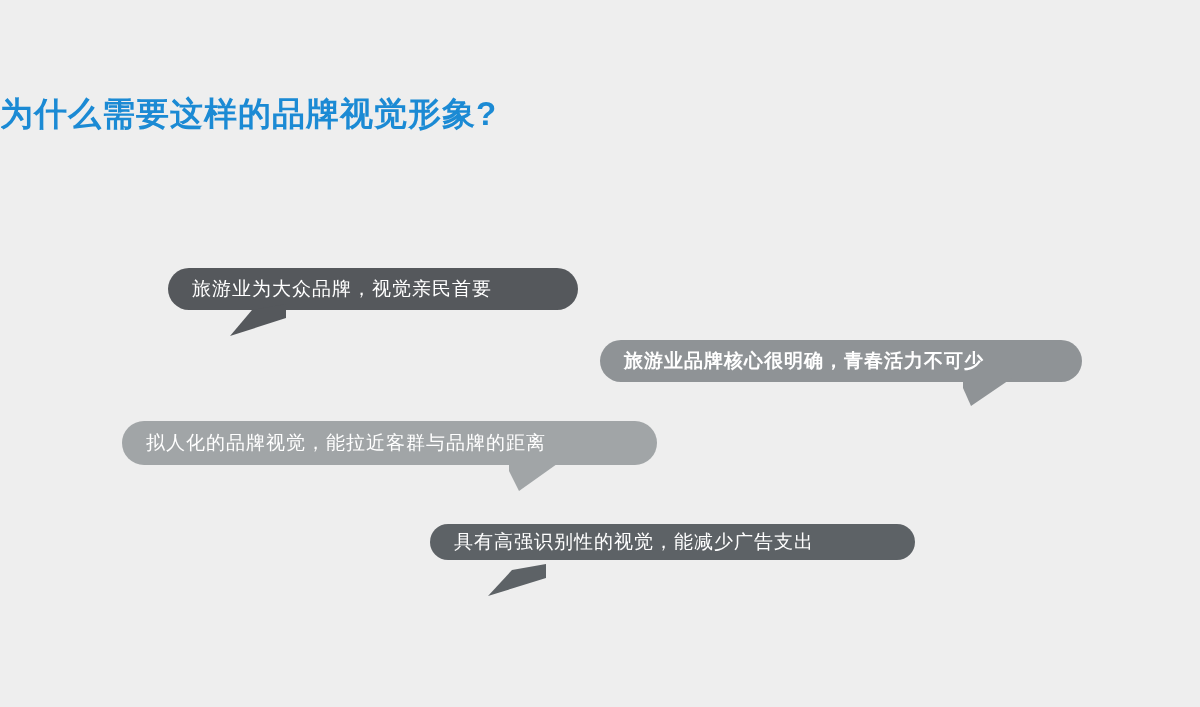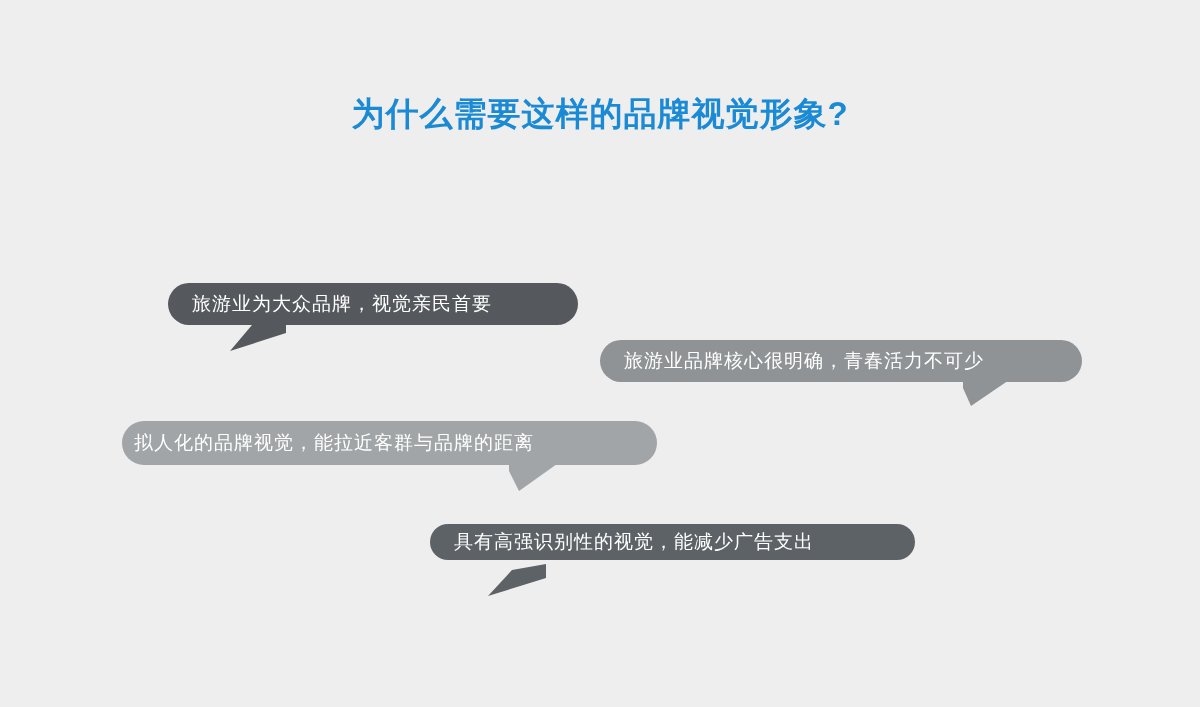--- a/index.html
+++ b/index.html
@@ -21,21 +21,20 @@
     height: 707px;
     background: #eeeeee;
   }
 
   
   .slide-title {
     position: absolute;
     left: 0;
     top: 92px;
     width: 1200px;
-    text-align: center;
     font-size: 33px;
     font-weight: bold;
     letter-spacing: 1px;
     color: #1b8ad4;
     white-space: nowrap;
     user-select: none;
   }
 
   
   .bubble {
@@ -72,21 +71,20 @@
     z-index: 2;
     overflow: visible;
   }
 
   
   #bubble-1 {
     left: 168px;
     top: 268px;
     width: 410px;
     height: 42px;
-    margin-top: 15px;
   }
   #bubble-1 .bubble-body { background: #55585c; }
   #bubble-1 .bubble-tail {
     left: 62px;
     top: 36px;
     width: 56px;
     height: 32px;
   }
 
   
@@ -147,29 +145,29 @@
       <polygon points="56,0 56,14 0,32 22,6" fill="#55585c"></polygon>
     </svg>
     <span class="bubble-label" style="color: rgb(255, 255, 255);">旅游业为大众品牌，视觉亲民首要</span>
   </div>
 
   <div class="bubble" id="bubble-2">
     <div class="bubble-body" style="background: rgb(143, 147, 150);"></div>
     <svg class="bubble-tail" viewBox="0 0 52 30">
       <polygon points="0,0 52,0 8,30 0,12" fill="#8f9396"></polygon>
     </svg>
-    <span class="bubble-label" style="color: rgb(255, 255, 255);">旅游业品牌核心很明确，青春活力不可少</span>
+    <span class="bubble-label" style="color: rgb(255, 255, 255); font-weight: bold;">旅游业品牌核心很明确，青春活力不可少</span>
   </div>
 
   <div class="bubble" id="bubble-3">
     <div class="bubble-body" style="background: rgb(161, 165, 167);"></div>
     <svg class="bubble-tail" viewBox="0 0 55 32">
       <polygon points="0,0 55,0 10,32 0,12" fill="#a1a5a7"></polygon>
     </svg>
-    <span class="bubble-label" style="color: rgb(255, 255, 255); padding-left: 12px;">拟人化的品牌视觉，能拉近客群与品牌的距离</span>
+    <span class="bubble-label" style="color: rgb(255, 255, 255);">拟人化的品牌视觉，能拉近客群与品牌的距离</span>
   </div>
 
   <div class="bubble" id="bubble-4">
     <div class="bubble-body" style="background: rgb(93, 98, 102);"></div>
     <svg class="bubble-tail" viewBox="0 0 58 32">
       <polygon points="58,0 58,14 0,32 24,6" fill="#5d6266"></polygon>
     </svg>
     <span class="bubble-label" style="color: rgb(255, 255, 255);">具有高强识别性的视觉，能减少广告支出</span>
   </div>
 

